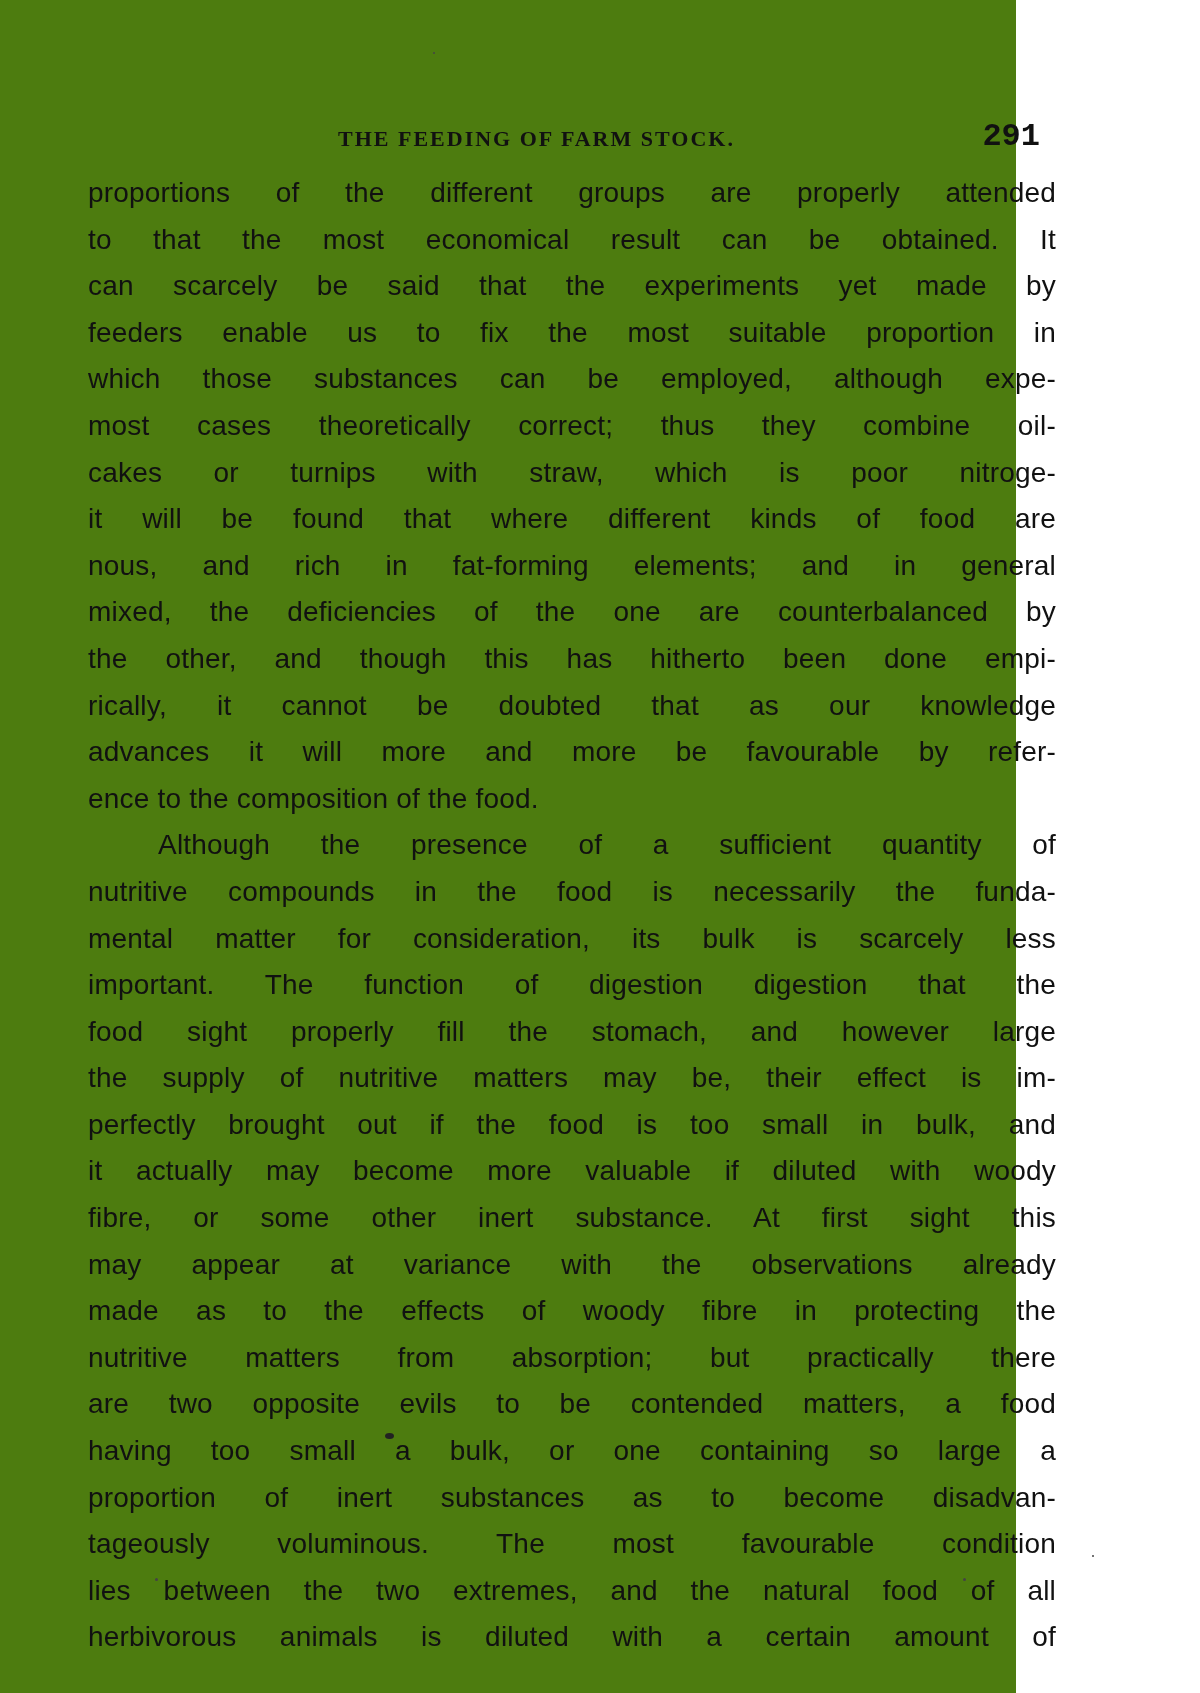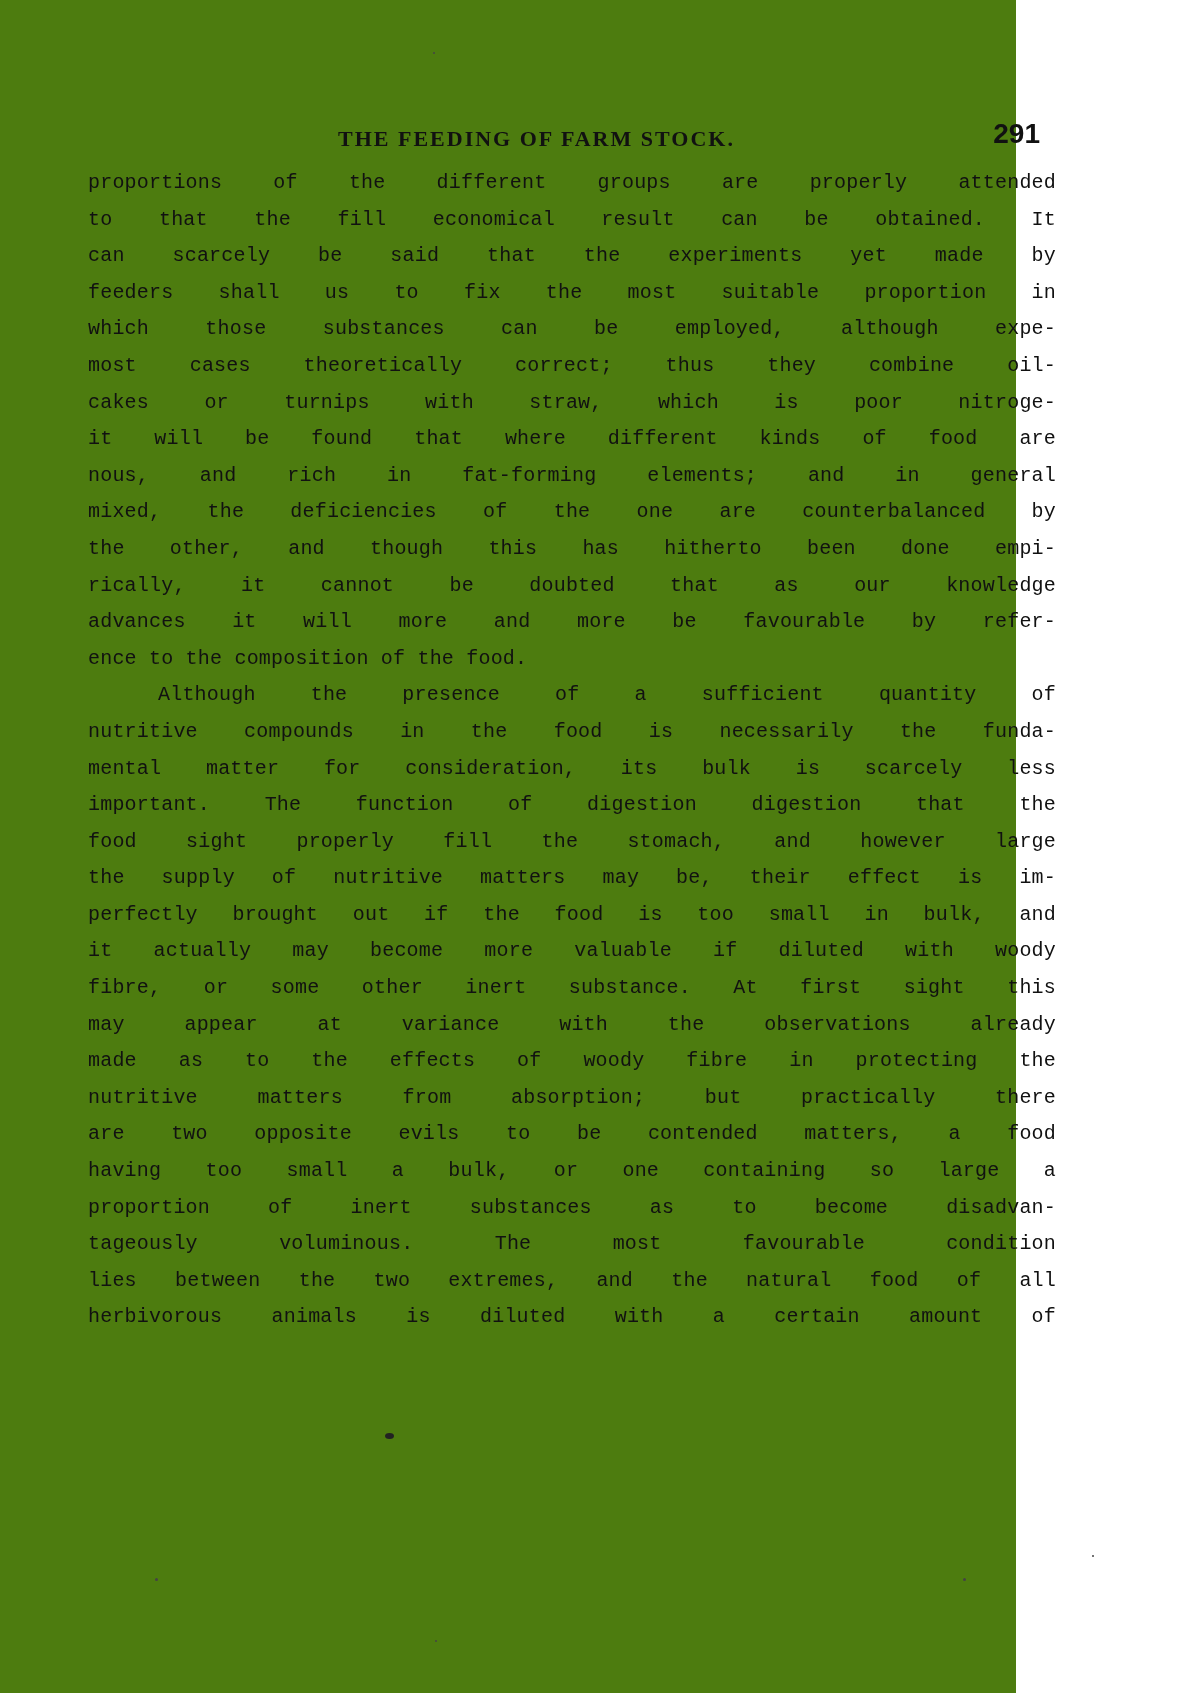--- a/index.html
+++ b/index.html
@@ -36,41 +36,42 @@
       font-family: "Liberation Serif", serif;
       font-weight: bold;
       font-size: 22px;
       letter-spacing: 2px;
       color: #111;
     }
     .page-number {
       position: absolute;
       right: 8px;
       top: 0px;
-      font-family: Liberation Sans, sans-serif;
+      font-family: Liberation Mono, monospace;
       font-weight: bold;
-      font-size: 28px;
+      font-size: 32px;
       color: #111;
     }
     .body-text {
       position: absolute;
       top: 165px;
       left: 88px;
       width: 968px;
     }
     .line {
       height: 36.6px;
       line-height: 36.6px;
-      font-size: 20px;
-      font-family: Liberation Mono, monospace;
+      font-size: 28px;
+      font-family: Liberation Sans, sans-serif;
       text-align: justify;
       text-align-last: justify;
       white-space: nowrap;
       overflow: visible;
       letter-spacing: 0.2px;
+      margin-top: 10px;
     }
     .line.last {
       text-align-last: left;
     }
     .line.indent {
       padding-left: 70px;
     }
     .speck {
       position: absolute;
       width: 3px; height: 3px;
@@ -91,23 +92,23 @@
 
   <div class="running-head">
     <span class="running-title">THE FEEDING OF FARM STOCK.</span>
     <span class="page-number">291</span>
   </div>
 
   <div class="body-text">
 
     <div class="paragraph">
       <div class="line">proportions of the different groups are properly attended</div>
-      <div class="line">to that the fill economical result can be obtained. It</div>
+      <div class="line">to that the most economical result can be obtained. It</div>
       <div class="line">can scarcely be said that the experiments yet made by</div>
-      <div class="line">feeders shall us to fix the most suitable proportion in</div>
+      <div class="line">feeders enable us to fix the most suitable proportion in</div>
       <div class="line">which those substances can be employed, although expe-</div>
       <div class="line">most cases theoretically correct; thus they combine oil-</div>
       <div class="line">cakes or turnips with straw, which is poor nitroge-</div>
       <div class="line">it will be found that where different kinds of food are</div>
       <div class="line">nous, and rich in fat-forming elements; and in general</div>
       <div class="line">mixed, the deficiencies of the one are counterbalanced by</div>
       <div class="line">the other, and though this has hitherto been done empi-</div>
       <div class="line">rically, it cannot be doubted that as our knowledge</div>
       <div class="line">advances it will more and more be favourable by refer-</div>
       <div class="line last">ence to the composition of the food.</div>

